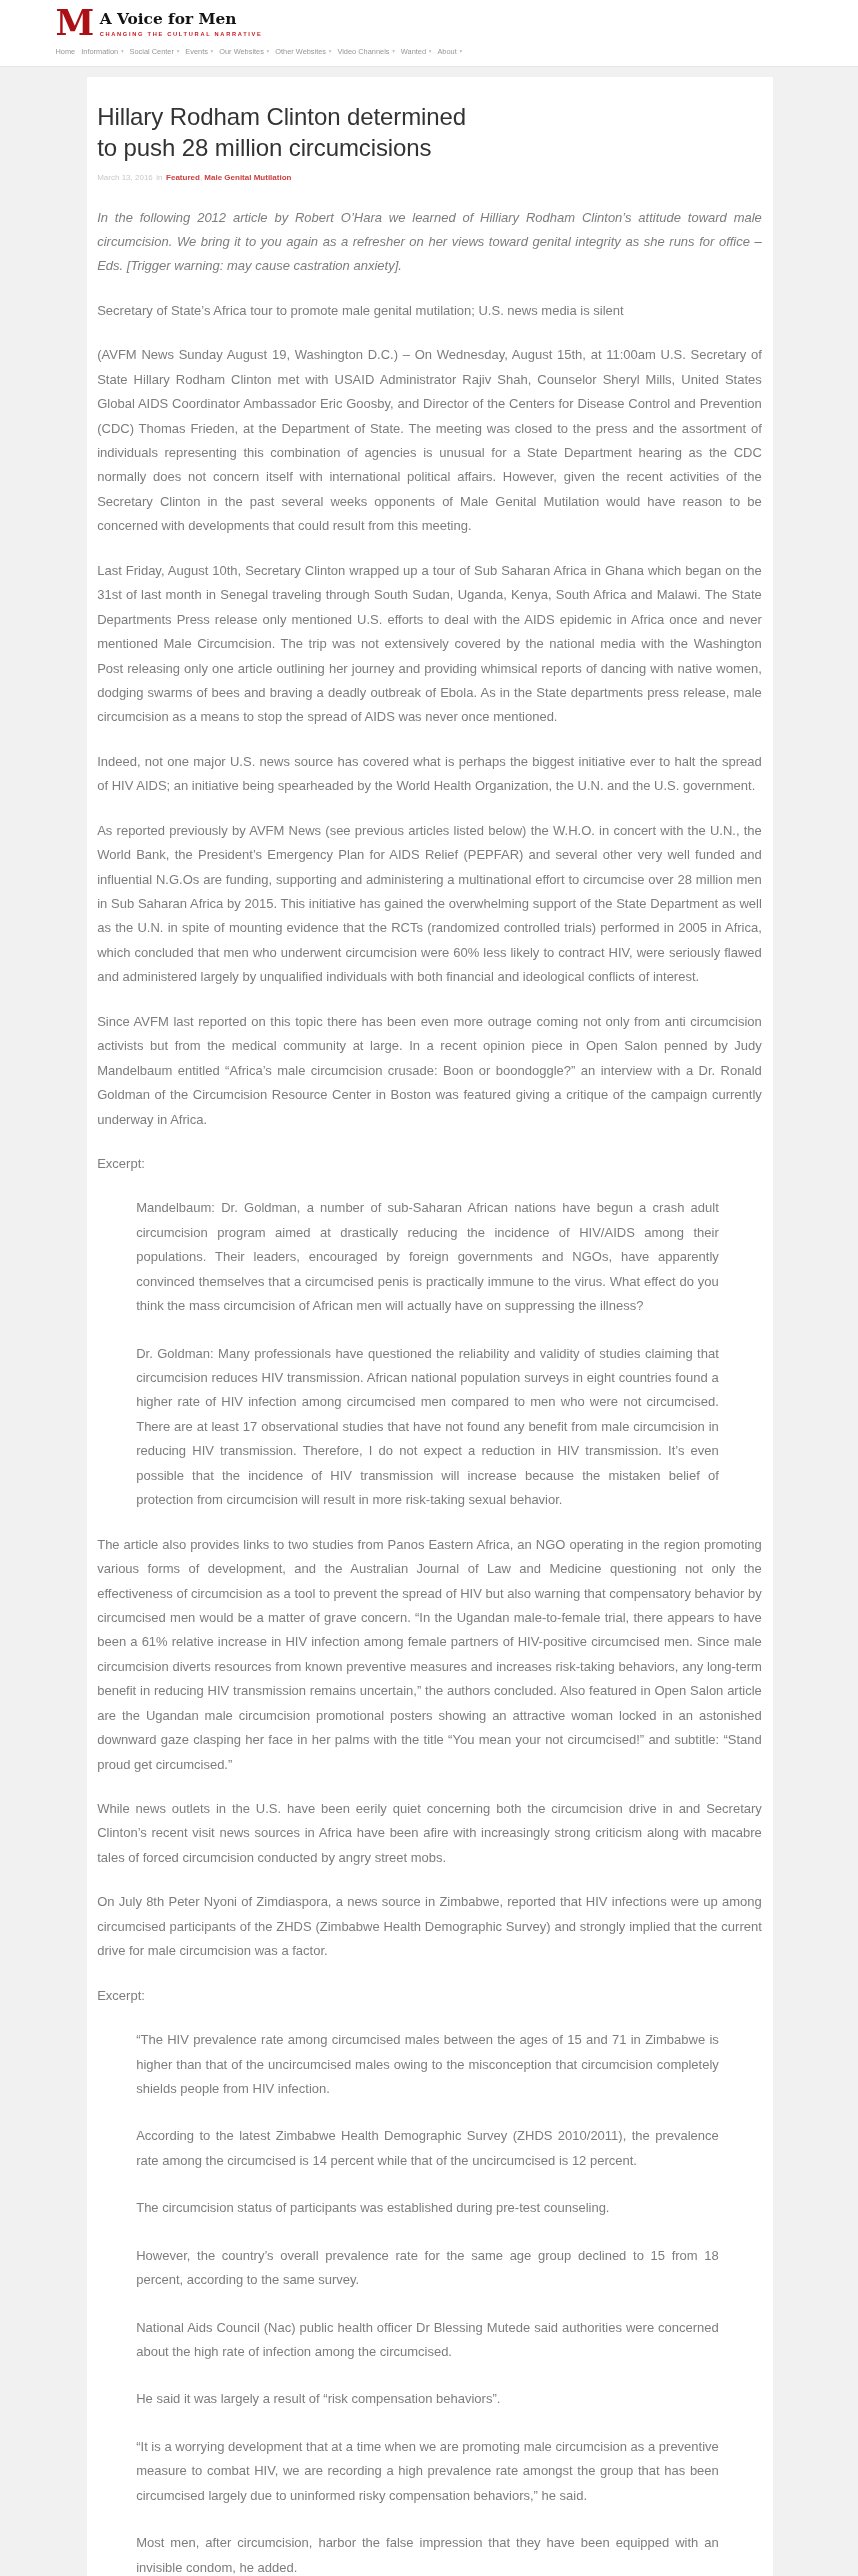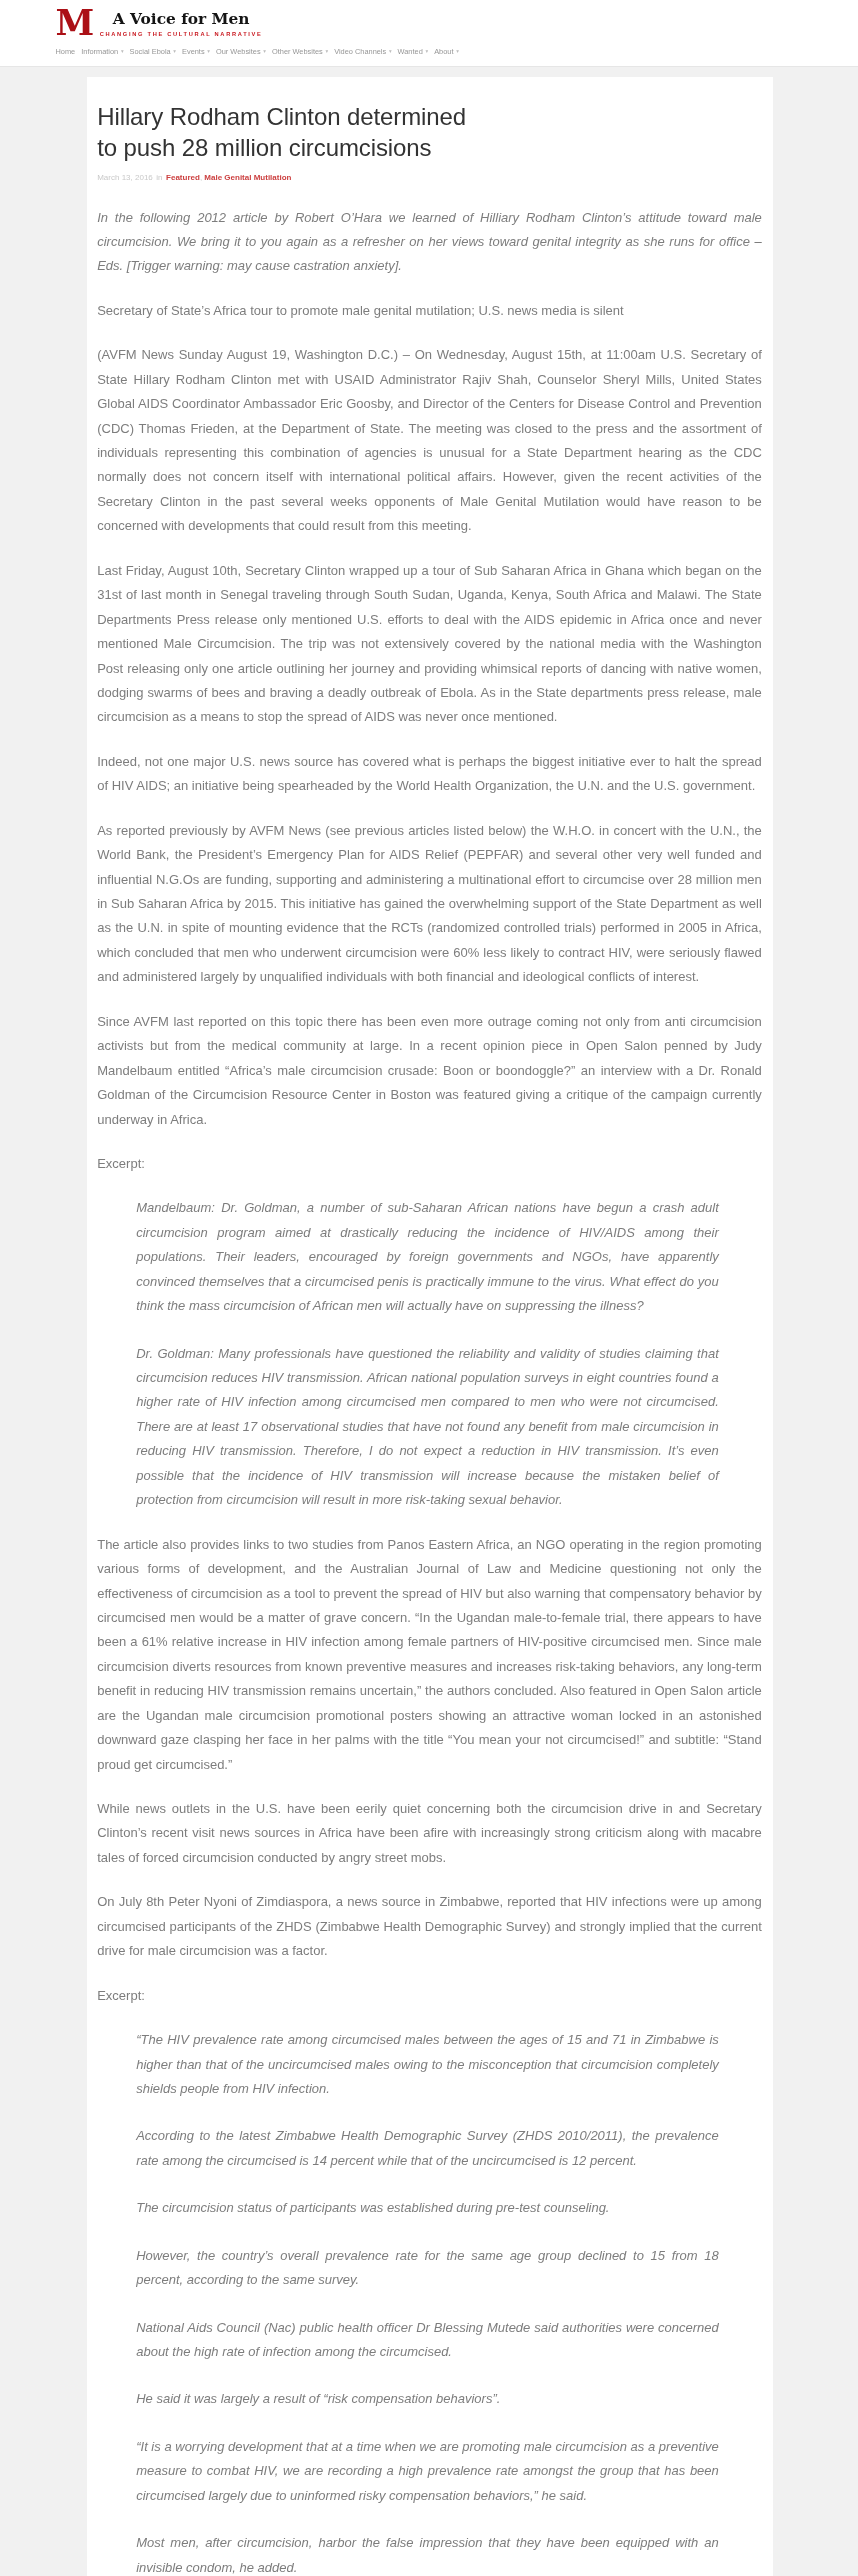--- a/index.html
+++ b/index.html
@@ -8,41 +8,41 @@
   .page { width:859px; height:2576px; overflow:hidden; background:#f1f1f1; }
 
   
   .site-header { background:#fff; border-bottom:0.7px solid #e6e6e6; }
   .header-inner { width:748px; margin:0 auto; padding-top:9.4px; }
   .logo { display:inline-flex; align-items:flex-start; gap:6.7px; text-decoration:none; cursor:pointer; }
   .logo-m {
     font-family:"DejaVu Serif", serif; font-weight:700; font-size:35px;
     line-height:28px; color:#ab1016; letter-spacing:-1.3px;
   }
-  .logo-text { display:flex; flex-direction:column; padding-top:2px;text-align:center; }
+  .logo-text { display:flex; flex-direction:column; padding-top:2px; }
   .site-title { font-family:"DejaVu Serif", serif; font-weight:700; font-size:15.4px; color:#141414; line-height:1.05; }
   .site-tagline { margin-top:3.3px; font-size:5.7px; font-weight:700; letter-spacing:1.7px; color:#c8161d; }
   .main-nav { display:flex; align-items:center; gap:6px; margin-top:10px; padding-bottom:9.4px; flex-wrap:nowrap; }
   .nav-link { display:inline-flex; align-items:center; gap:2.7px; font-size:7.4px; color:#969696; text-decoration:none; cursor:pointer; white-space:nowrap; }
   .chev { font-size:5.3px; color:#bdbdbd; line-height:1; }
 
   
   .card { width:686px; margin:10px auto 0; background:#fff; padding:24px 10.7px 33px; min-height:2468px; }
   h1.article-title {
     font-size:24px; font-weight:400; line-height:1.3; color:#333;
     max-width:374px; letter-spacing:-0.1px;
   }
   .meta { margin-top:9.4px; font-size:8px; color:#c9c9c9; }
   .meta .cat { color:#cc4040; font-weight:700; text-decoration:none; cursor:pointer; }
   .meta .meta-in { margin:0 1.3px; }
 
   .body { margin-top:24px; font-size:13px; line-height:1.88; color:#7d7d7d; text-align:justify; }
   .body > p { margin:0 0 20px; }
   .intro { font-style:italic; }
-  blockquote { margin:0 43px 20px 39px; font-style:italic; }
+  blockquote { margin:0 43px 20px 39px; }
   blockquote p { margin:0 0 23px; }
   blockquote p:last-child { margin-bottom:0; }
   blockquote p.extra-gap { margin-top:22px; }
 </style>
 </head>
 <body>
 
 <div class="page">
 
   <header class="site-header">
@@ -56,21 +56,21 @@
       </a>
       <nav class="main-nav">
         <a class="nav-link">
             <span>Home</span>
           </a>
         <a class="nav-link">
             <span>Information</span>
             <span class="chev">▾</span>
           </a>
         <a class="nav-link">
-            <span>Social Ebola</span>
+            <span>Social Center</span>
             <span class="chev">▾</span>
           </a>
         <a class="nav-link">
             <span>Events</span>
             <span class="chev">▾</span>
           </a>
         <a class="nav-link">
             <span>Our Websites</span>
             <span class="chev">▾</span>
           </a>

